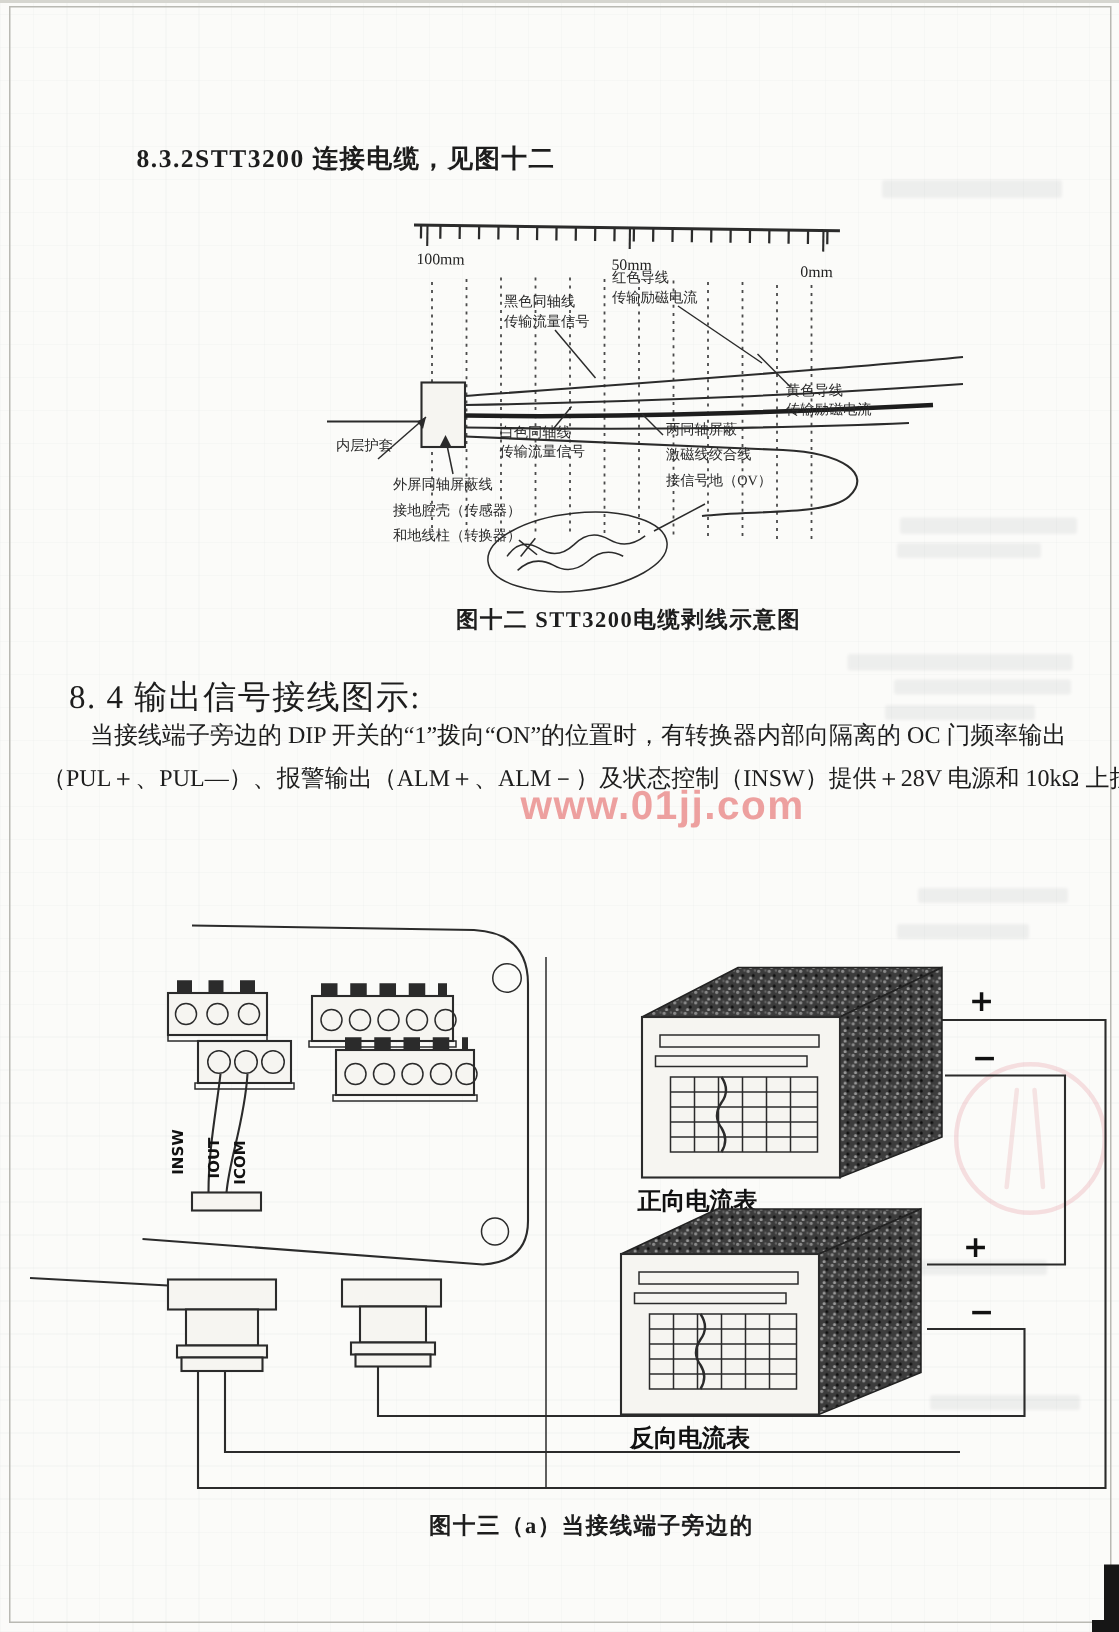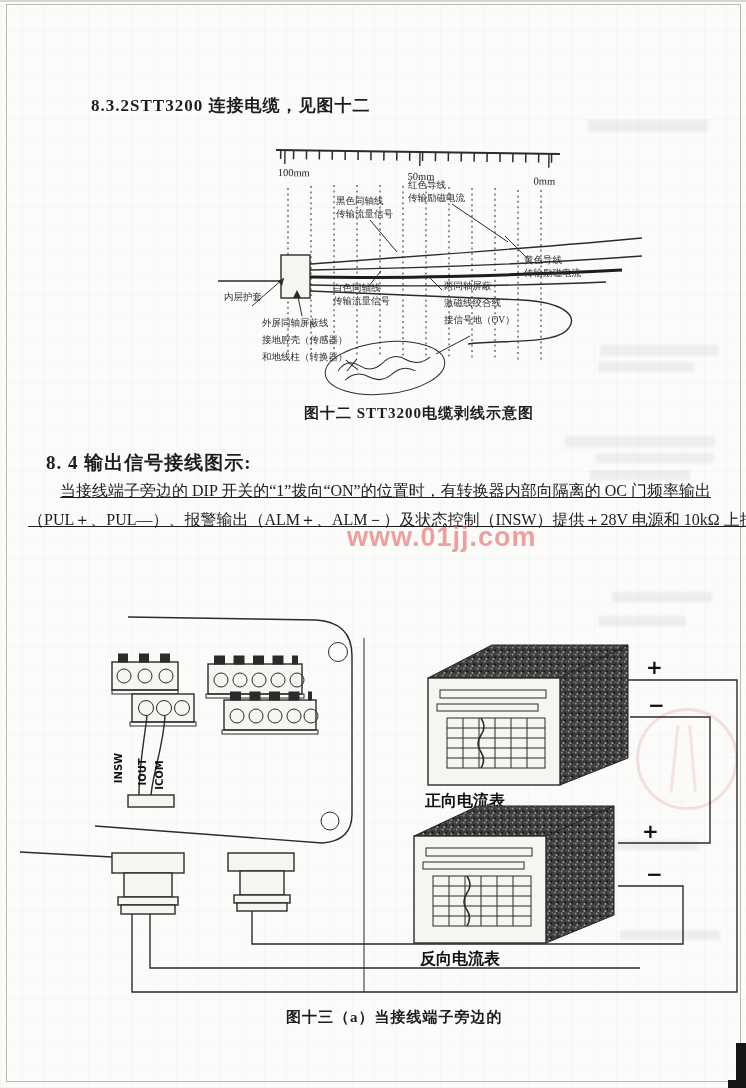--- a/index.html
+++ b/index.html
@@ -18,24 +18,24 @@
   }
   .page-frame{
     position:absolute;left:6px;top:4px;right:5px;bottom:6px;
     border:1px solid #b9b9b3;pointer-events:none;
   }
   .edge-top{position:absolute;left:0;top:0;right:0;height:2px;background:#d6d6d0;}
   .mark-br{position:absolute;left:736px;top:1043px;width:10px;height:40px;background:#161616;}
   .mark-br2{position:absolute;left:728px;top:1080px;width:18px;height:8px;background:#161616;}
 
   .h-832{position:absolute;left:52px;top:94px;font-size:17px;font-weight:bold;letter-spacing:1px;margin-left:39px;}
-  .h-84{position:absolute;left:46px;top:450px;font-size:19px;font-weight:bold;letter-spacing:1px;}
+  .h-84{position:absolute;left:46px;top:450px;font-size:22px;font-weight:normal;letter-spacing:1px;}
 
   .para{position:absolute;left:28px;top:476px;width:706px;font-size:16px;line-height:29px;}
-  .para .ln{white-space:nowrap;text-decoration:underline;}
+  .para .ln{white-space:nowrap;}
   .para .ln.indent{text-indent:2em;}
 
   .cap12{position:absolute;left:264px;top:404px;font-size:15px;font-weight:bold;letter-spacing:1px;margin-left:40px;}
   .cap13{position:absolute;left:286px;top:1008px;font-size:15px;font-weight:bold;letter-spacing:1px;}
 
   .watermark{
     position:absolute;left:331px;top:522px;font-size:27px;font-weight:bold;
     font-family:"Liberation Sans","DejaVu Sans",sans-serif;
     color:rgba(226,85,85,.55);letter-spacing:1px;pointer-events:none;margin-left:16px;
   }

